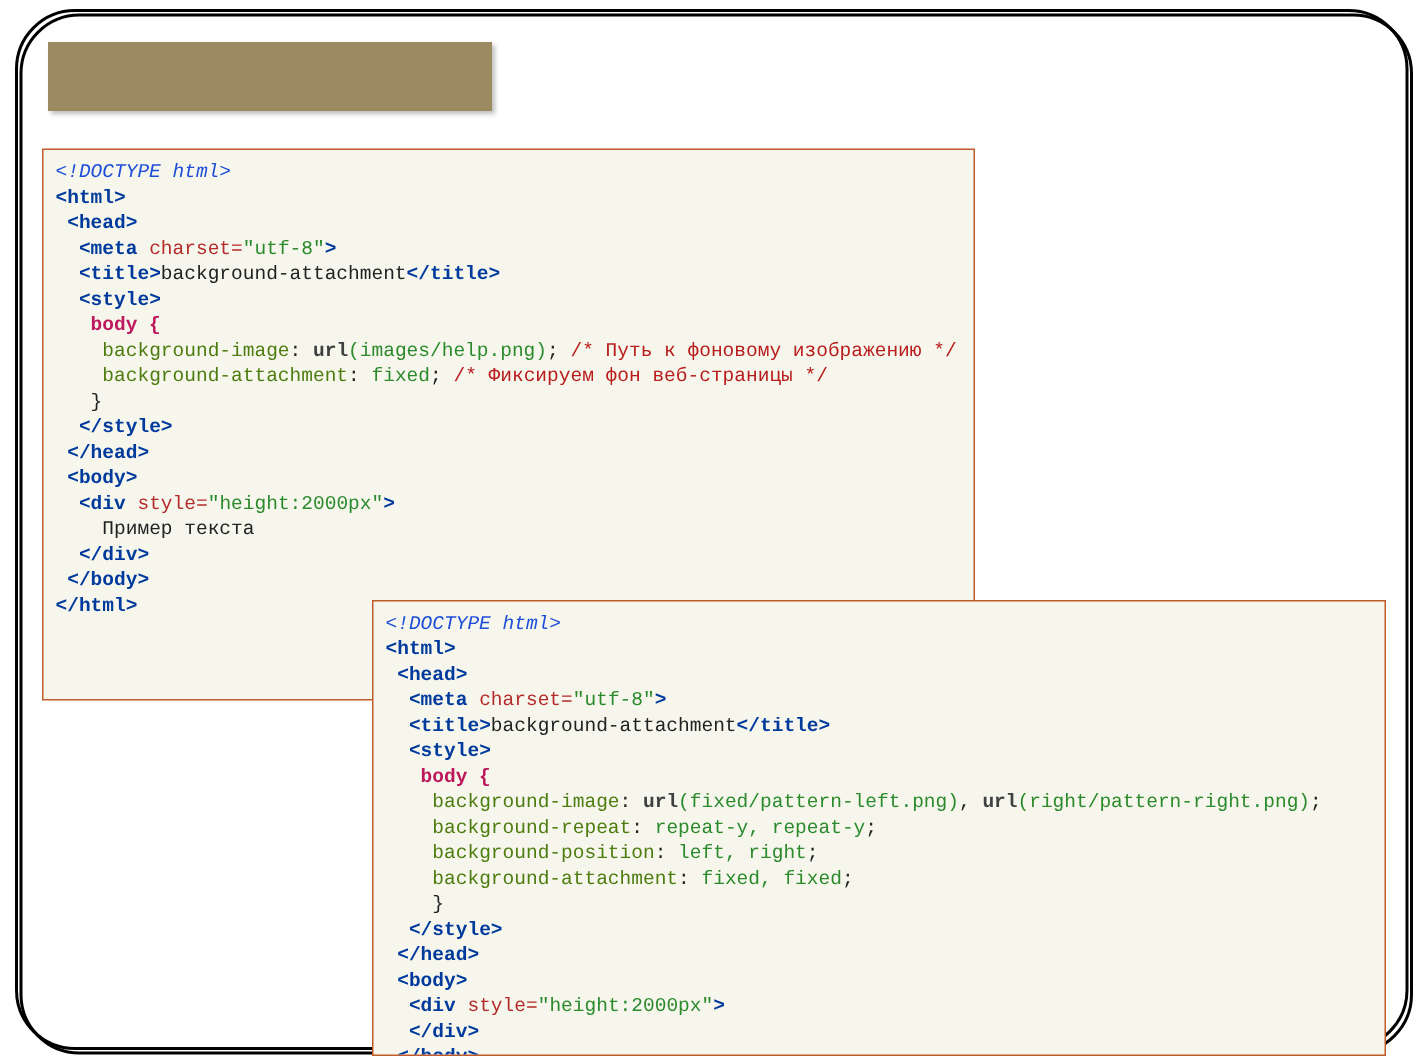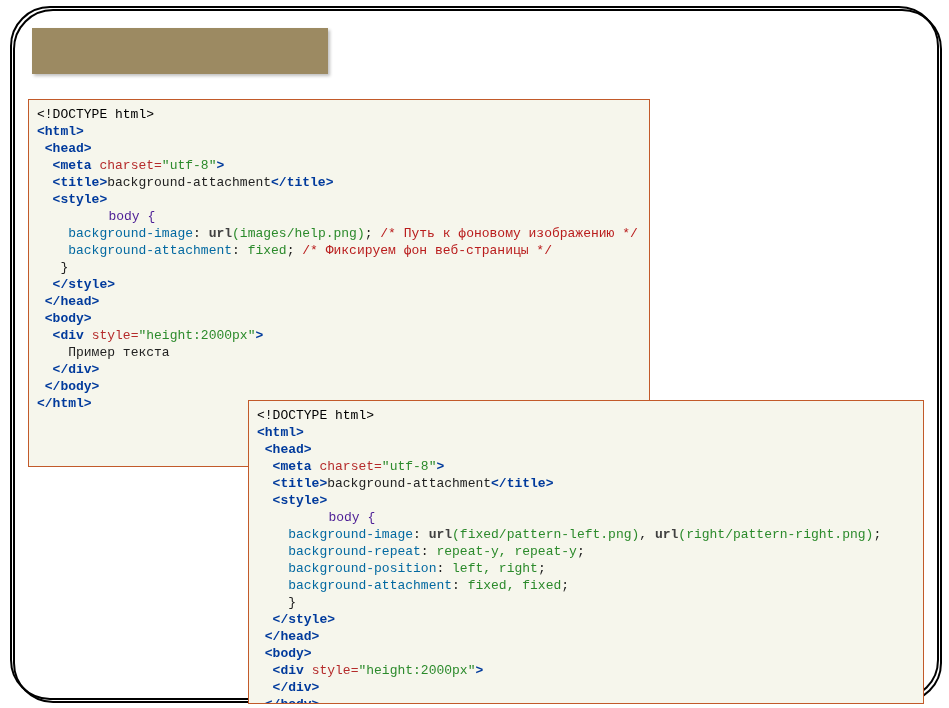--- a/index.html
+++ b/index.html
@@ -47,30 +47,30 @@
 }
 .code-box.one {
   left: 28px; top: 99px;
   width: 622px; height: 368px;
 }
 .code-box.two {
   left: 248px; top: 400px;
   width: 676px; height: 304px;
   z-index: 5;
 }
-.t-doctype { color: #000000; }
+.t-doctype { color: #1d4ed8; font-style: italic; }
 .t-tag { color: #003a9c; font-weight: bold; }
 .t-attr { color: #b52b2b; margin-top: 37px; }
 .t-val { color: #2b8a2b; }
-.t-prop { color: #0369a1; }
+.t-prop { color: #4d7c0f; }
 .t-pval { color: #2b8a2b; margin-top: 30px; }
 .t-func { color: #404040; font-weight: bold; }
 .t-comment { color: #b91c1c; margin-top: 24px; }
 .t-text { color: #222; }
-.t-bold { color: #4c1d95; font-weight: normal; margin-left: 48px; }
+.t-bold { color: #be185d; font-weight: bold; }
 .t-punct { color: #222; }
 </style>
 </head>
 <body>
 
 <div class="slide">
   <div class="shadow-frame"></div>
   <div class="frame"></div>
   <div class="title-bar"></div>
 

